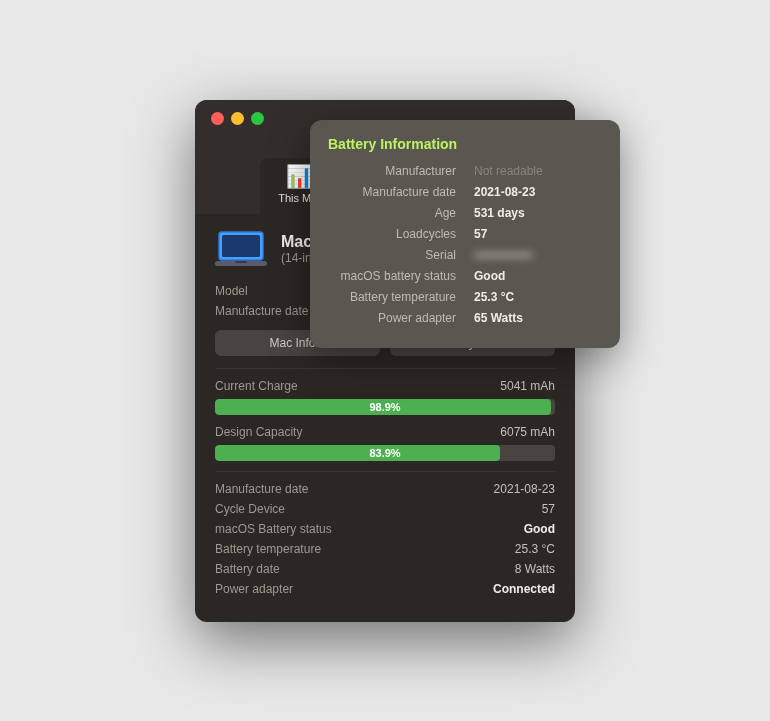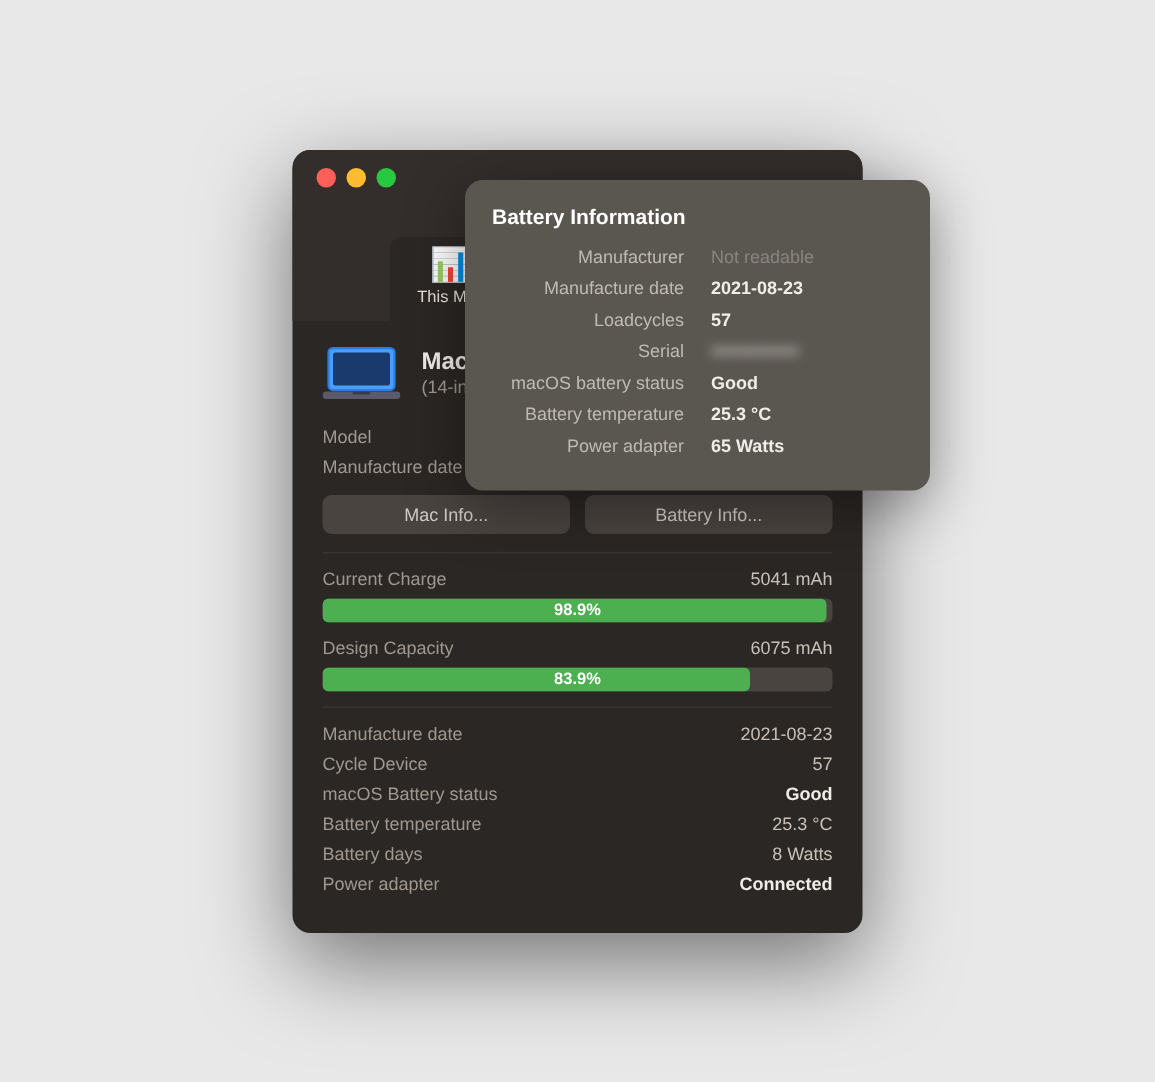--- a/index.html
+++ b/index.html
@@ -201,21 +201,21 @@
       left: 310px;
       width: 310px;
       background: #5a5650;
       border-radius: 12px;
       padding: 16px 18px;
       box-shadow: 0 10px 40px rgba(0,0,0,0.4);
       z-index: 10;
     }
 
     .popup-title {
-      color: #ffffff;
+      color: #bef264;
       font-size: 14px;
       font-weight: 700;
       margin-bottom: 12px;
     }
 
     .popup-row {
       display: flex;
       justify-content: space-between;
       margin-bottom: 7px;
     }
@@ -335,21 +335,21 @@
     </div>
     <div class="info-row">
       <span class="info-label">macOS Battery status</span>
       <span class="info-value bold">Good</span>
     </div>
     <div class="info-row">
       <span class="info-label">Battery temperature</span>
       <span class="info-value">25.3 °C</span>
     </div>
     <div class="info-row">
-      <span class="info-label">Battery days</span>
+      <span class="info-label">Battery date</span>
       <span class="info-value">8 Watts</span>
     </div>
     <div class="info-row">
       <span class="info-label">Power adapter</span>
       <span class="info-value bold">Connected</span>
     </div>
   </div>
 </div>
 
 <div class="battery-popup">
@@ -357,20 +357,24 @@
 
   <div class="popup-row">
     <span class="popup-label">Manufacturer</span>
     <span class="popup-value not-readable">Not readable</span>
   </div>
   <div class="popup-row">
     <span class="popup-label">Manufacture date</span>
     <span class="popup-value">2021-08-23</span>
   </div>
   <div class="popup-row">
+    <span class="popup-label">Age</span>
+    <span class="popup-value">531 days</span>
+  </div>
+  <div class="popup-row">
     <span class="popup-label">Loadcycles</span>
     <span class="popup-value">57</span>
   </div>
   <div class="popup-row">
     <span class="popup-label">Serial</span>
     <span class="popup-value blurred">••••••••••••••</span>
   </div>
   <div class="popup-row">
     <span class="popup-label">macOS battery status</span>
     <span class="popup-value">Good</span>

